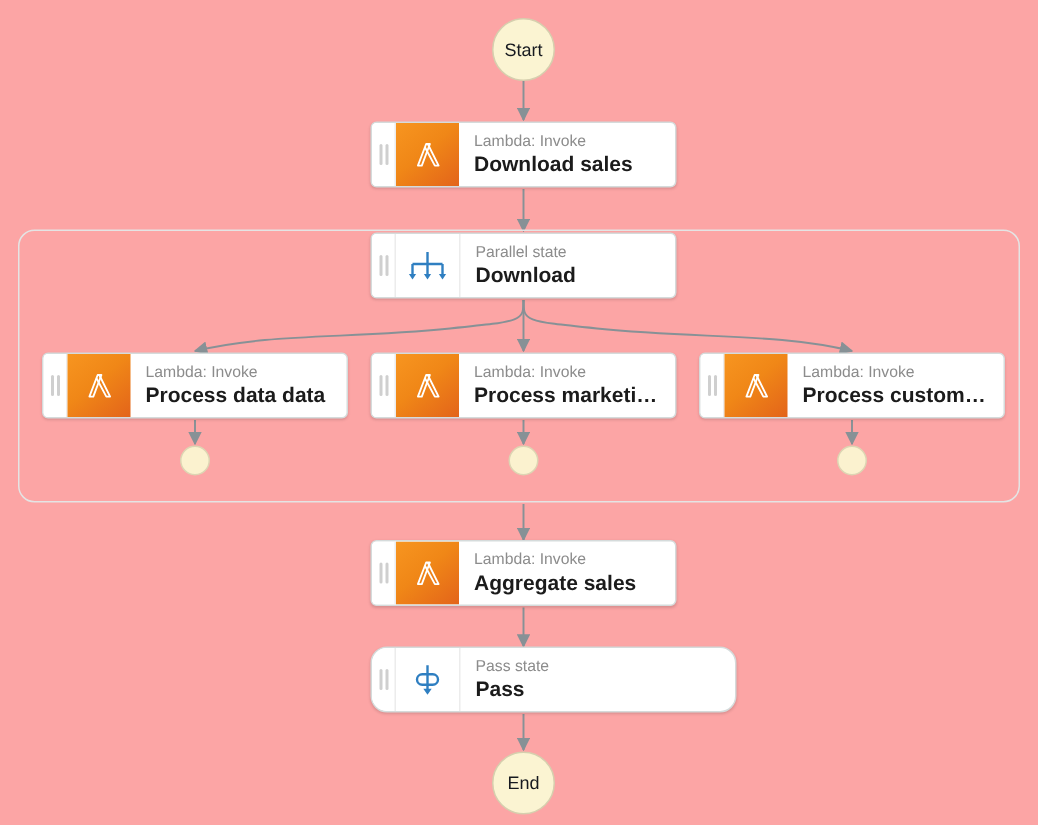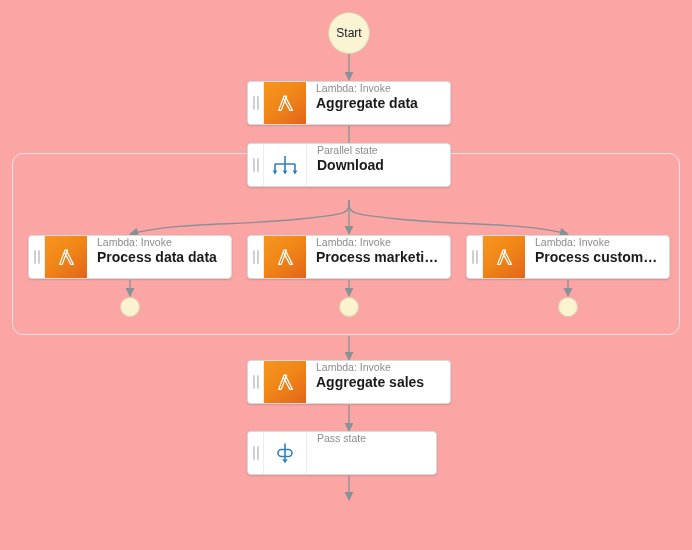--- a/index.html
+++ b/index.html
@@ -104,20 +104,21 @@
     background: linear-gradient(140deg, #f79520 0%, #f08717 45%, #e3641a 100%);
   }
   .node .iconbox.plain {
     background: #ffffff;
     border-right: 1px solid #ececec;
   }
   .node .labels {
     flex: 1 1 auto;
     display: flex;
     flex-direction: column;
+    justify-content: center;
     padding-left: 10px;
     padding-right: 8px;
     min-width: 0;
   }
   .node .subtitle {
     font-size: 10.5px;
     line-height: 13px;
     color: #8c8c8c;
     white-space: nowrap;
     overflow: hidden;
@@ -176,27 +177,27 @@
         <i></i>
       </div>
     <div class="iconbox lambda">
       <svg width="26" height="26" viewBox="0 0 26 26" aria-hidden="true">
         <path d="M6.6 20.4 L12.1 6.0 L14.6 6.0 L9.2 20.4 Z" fill="none" stroke="#ffffff" stroke-width="1.25" stroke-linejoin="round"></path>
         <path d="M11.3 8.2 L17.9 20.4 L20.4 20.4 L13.2 6.0" fill="none" stroke="#ffffff" stroke-width="1.25" stroke-linejoin="round"></path>
       </svg>
     </div>
     <div class="labels">
       <div class="subtitle">Lambda: Invoke</div>
-      <div class="title">Aggregate data</div>
+      <div class="title">Download sales</div>
     </div>
   </div>
 
   <div class="branch-container" style="left:12px; top:153px; width:668px; height:182px;"></div>
 
-  <div class="node" style="left:247px; top:143px; width:204px;">
+  <div class="node" style="left:247px; top:155px; width:204px;">
     <div class="grip">
         <i></i>
         <i></i>
       </div>
     <div class="iconbox plain">
       <svg width="28" height="26" viewBox="0 0 28 26" aria-hidden="true">
         <g stroke="#2f7fc1" stroke-width="1.6" fill="none">
           <path d="M14 4 L14 12"></path>
           <path d="M4 12 L24 12"></path>
           <path d="M4 12 L4 19"></path>
@@ -281,33 +282,37 @@
         <path d="M6.6 20.4 L12.1 6.0 L14.6 6.0 L9.2 20.4 Z" fill="none" stroke="#ffffff" stroke-width="1.25" stroke-linejoin="round"></path>
         <path d="M11.3 8.2 L17.9 20.4 L20.4 20.4 L13.2 6.0" fill="none" stroke="#ffffff" stroke-width="1.25" stroke-linejoin="round"></path>
       </svg>
     </div>
     <div class="labels">
       <div class="subtitle">Lambda: Invoke</div>
       <div class="title">Aggregate sales</div>
     </div>
   </div>
 
-  <div class="node" style="left:247px; top:431px; width:190px;">
+  <div class="node" style="left:247px; top:431px; width:244px;border-radius:11px;">
     <div class="grip">
         <i></i>
         <i></i>
       </div>
     <div class="iconbox plain">
       <svg width="26" height="26" viewBox="0 0 26 26" aria-hidden="true">
         <g stroke="#2f7fc1" stroke-width="1.6" fill="none">
           <rect x="6" y="9.5" width="14" height="7" rx="3.5" ry="3.5"></rect>
           <path d="M13 3.5 L13 19.5"></path>
         </g>
         <path d="M10.2 19.2 L15.8 19.2 L13 23.2 Z" fill="#2f7fc1"></path>
       </svg>
     </div>
     <div class="labels">
       <div class="subtitle">Pass state</div>
-    </div>
-  </div>
-
+      <div class="title">Pass</div>
+    </div>
+  </div>
+
+  <div class="terminal big" style="left:328px; top:501px;">
+    <span>End</span>
+  </div>
 
 </div>
 
 </body></html>

